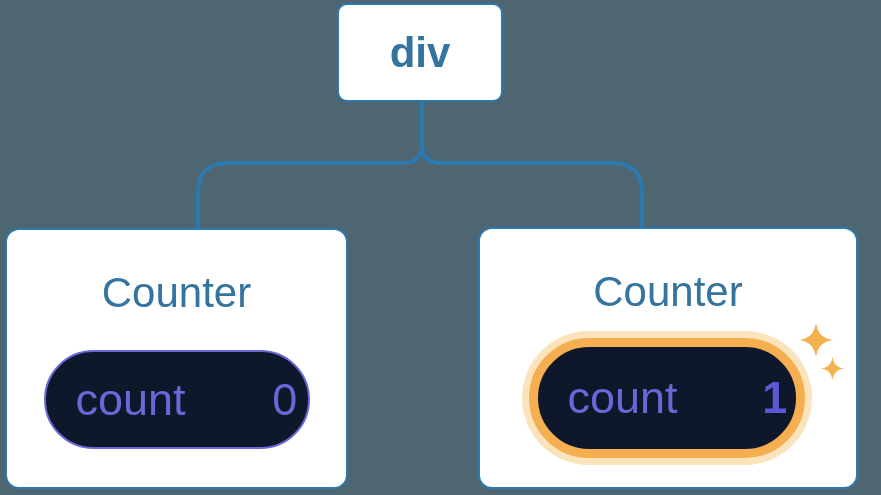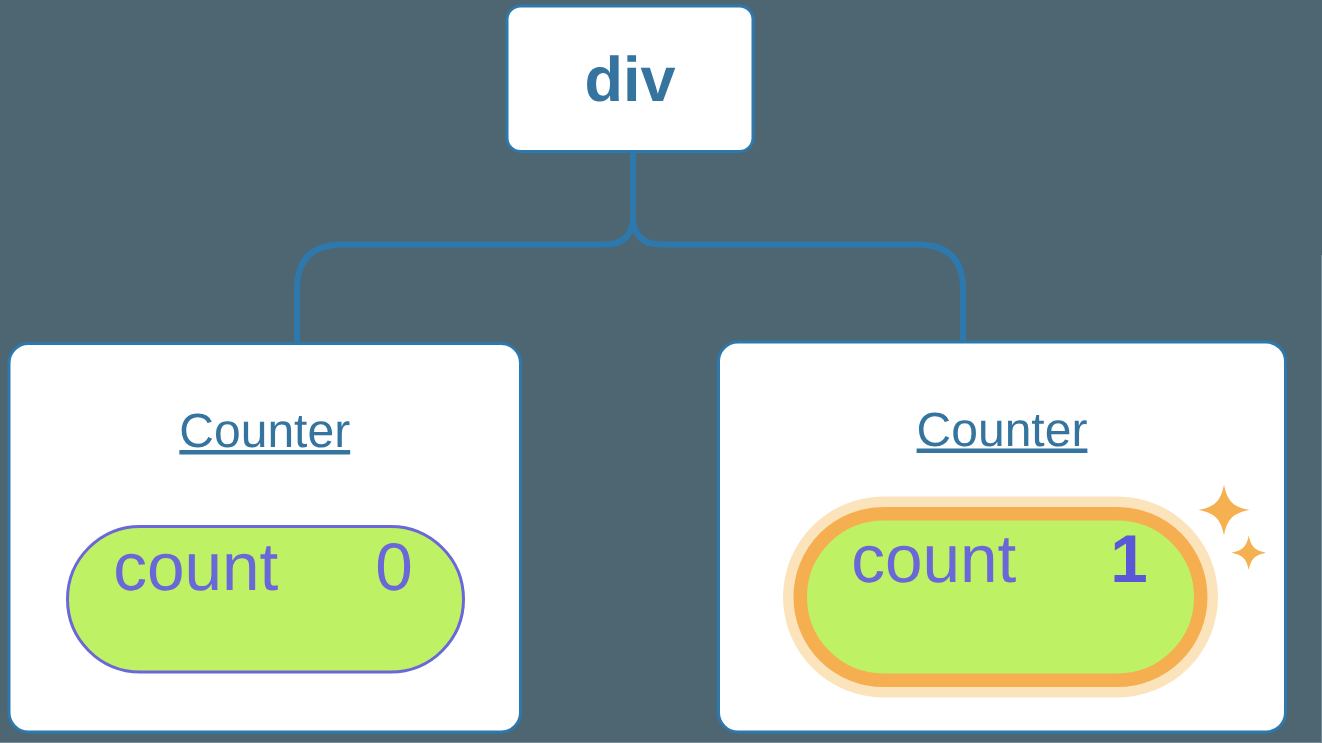--- a/index.html
+++ b/index.html
@@ -40,32 +40,32 @@
     color: #35749e;
   }
   .counter-card {
     border-radius: 14px;
   }
   .card-left  { left: 5px;   top: 228px; width: 343px; height: 261px; }
   .card-right { left: 478px; top: 227px; width: 380px; height: 262px; }
   .counter-title {
     margin-top: 40px;
     text-align: center;
-    font-size: 32px;
+    font-size: 42px;
     font-weight: 500;
     color: #35749e;
     line-height: 1.1;
-    text-decoration: underline;
   }
   .state-pill {
     position: absolute;
-    background: #bef264;
+    background: #0f172a;
     box-sizing: border-box;
     display: flex;
-    align-items: flex-start;
+    align-items: center;
+    gap: 22px;
   }
   .pill-plain {
     left: 37px; top: 120px;
     width: 266px; height: 99px;
     border: 2.5px solid #6a67d8;
     border-radius: 50px;
   }
   .pill-highlight {
     left: 49px; top: 109px;
     width: 276px; height: 120px;

